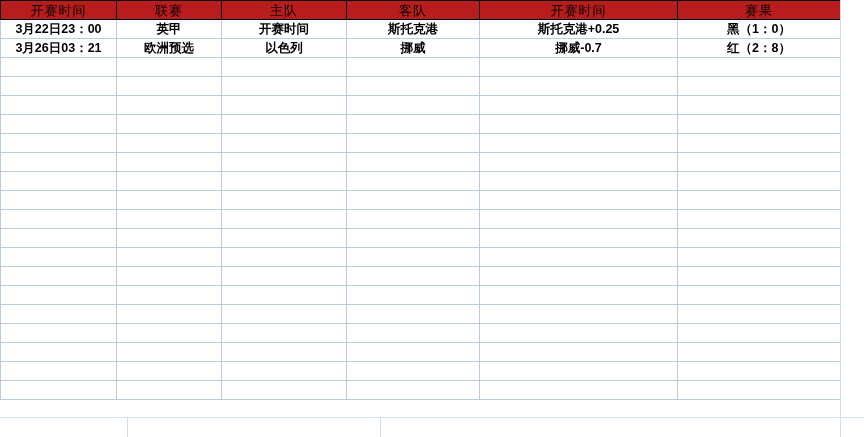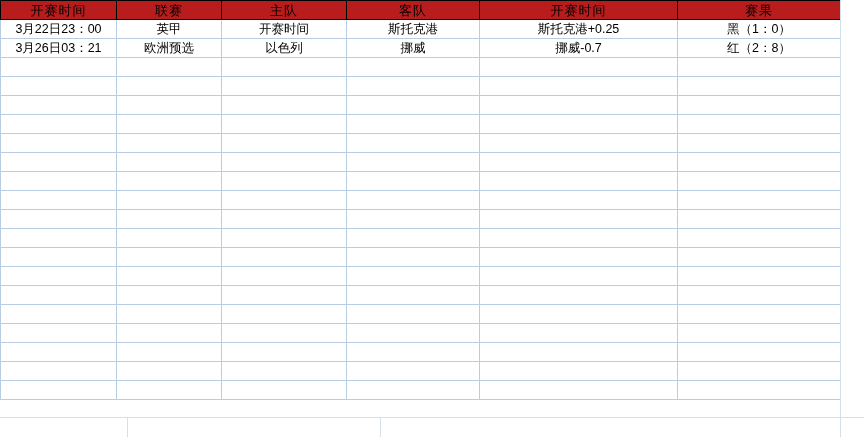--- a/index.html
+++ b/index.html
@@ -47,20 +47,21 @@
 
   tr.header td {
     background: #b91c1c;
     border: 1px solid #000000;
     font-weight: normal;
     font-size: 13px;
     letter-spacing: 1px;
   }
   td.data {
     border: 1px solid #000000;
+    font-weight: bold;
   }
   td.red {
     color: #ff0000;
   }
   td.empty {
     border: 1px solid #d4dfec;
     background: #ffffff;
   }
   
   .right-filler {

